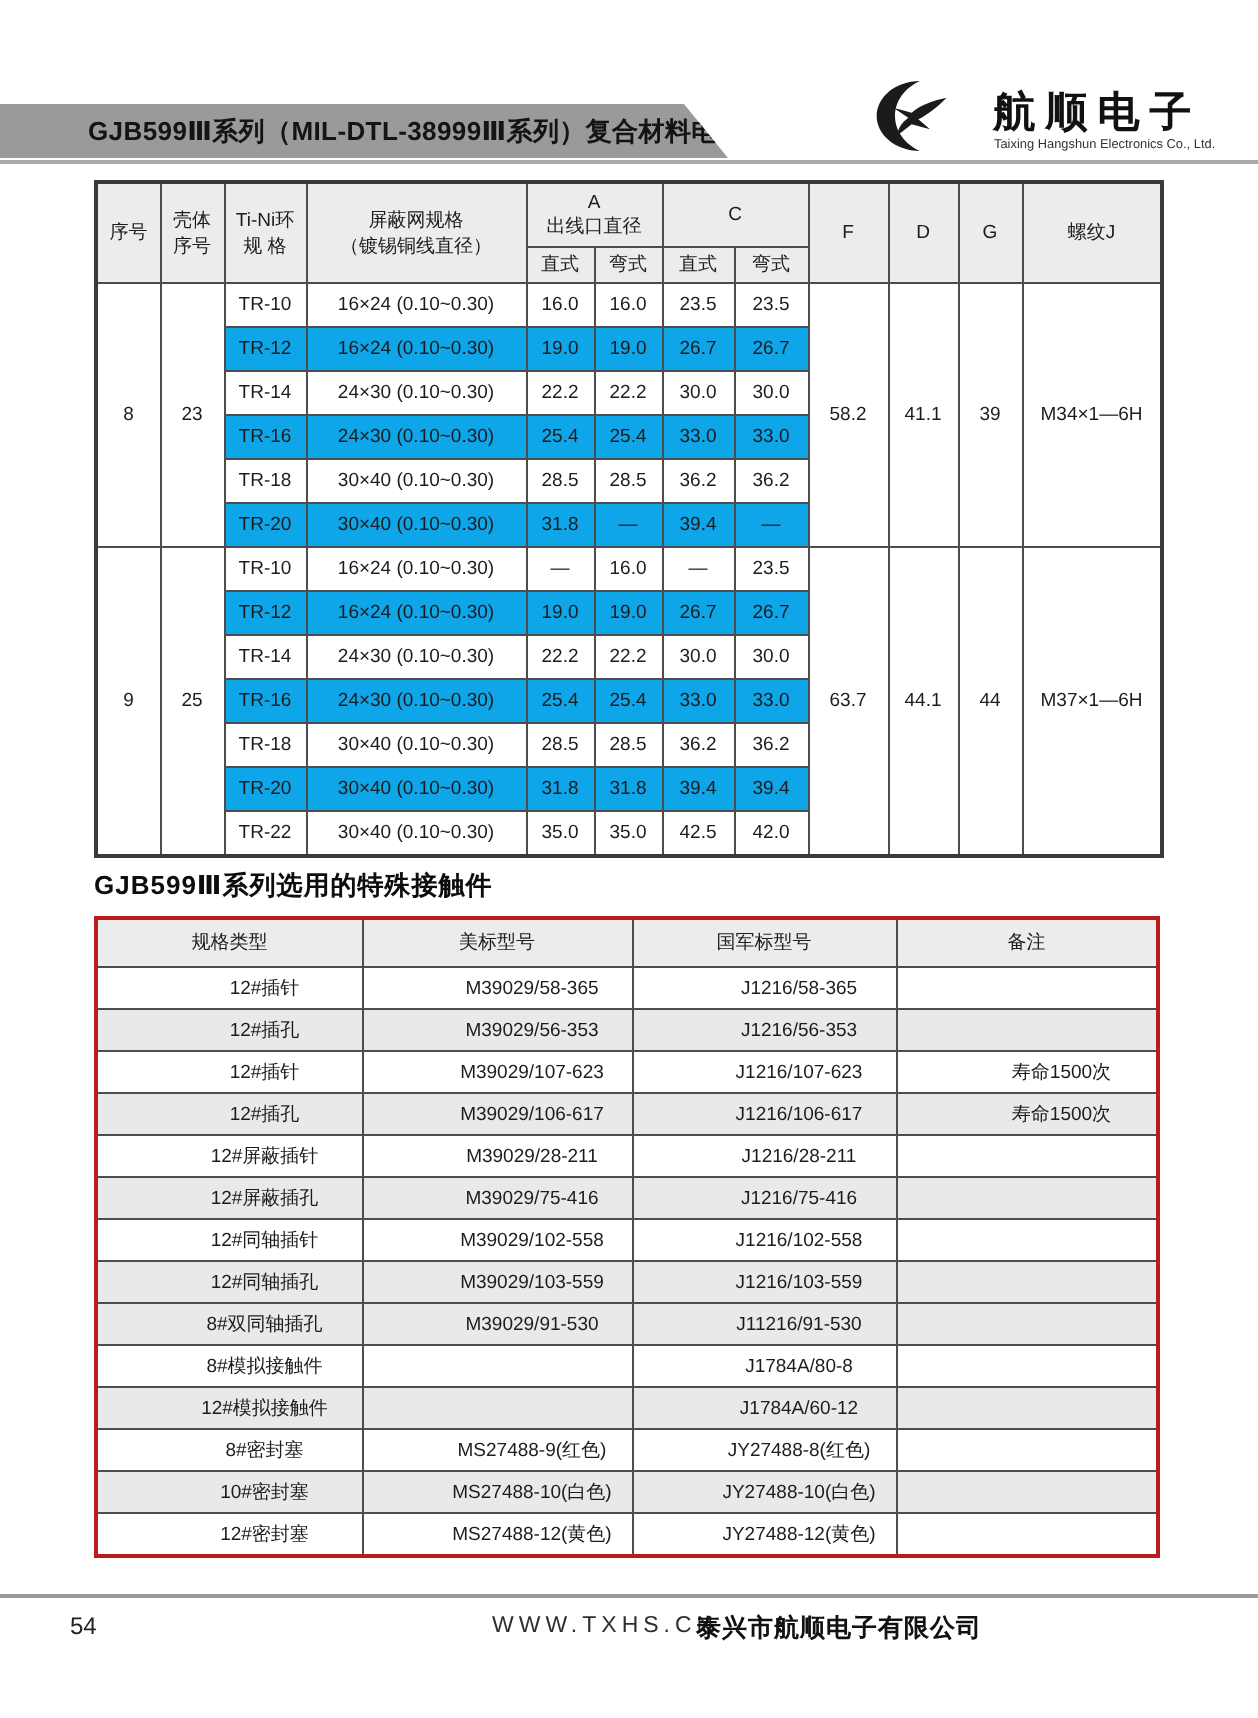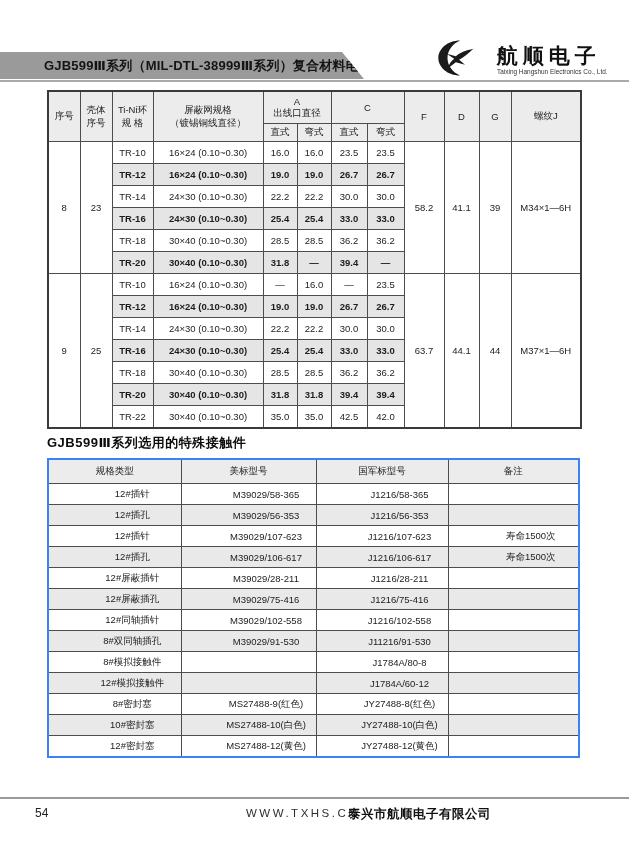--- a/index.html
+++ b/index.html
@@ -24,24 +24,24 @@
   
   table{border-collapse:collapse;table-layout:fixed;}
   #spec-table{position:absolute;left:47px;top:90px;width:533px;border:2px solid #3a3a3a;}
   #spec-table th,#spec-table td{
     border:1px solid #4d4d4d;text-align:center;vertical-align:middle;padding:0 1px;
     font-size:9.5px;font-weight:normal;color:#1c1c1c;overflow:hidden;white-space:nowrap;
   }
   #spec-table thead tr:first-child th{height:31px;background:#ececec;}
   #spec-table thead tr:last-child th{height:17px;background:#ececec;}
   #spec-table tbody td{height:21px;background:#ffffff;}
-  #spec-table tbody tr.alt td{background:#e5e5e5;font-weight:bold;}
+  #spec-table tbody tr.alt td{background:#0ea5e9;}
   #spec-table tbody td.span-cell{background:#ffffff;}
   #contacts-title{position:absolute;left:47px;top:434px;font-size:13px;font-weight:bold;color:#0d0d0d;letter-spacing:.5px;}
-  #contacts-table{position:absolute;left:47px;top:458px;width:531px;border:2px solid #3b82f6;}
+  #contacts-table{position:absolute;left:47px;top:458px;width:531px;border:2px solid #b91c1c;}
   #contacts-table th,#contacts-table td{
     border:1px solid #4d4d4d;text-align:center;vertical-align:middle;padding:0 2px;
     font-size:9.5px;font-weight:normal;color:#1c1c1c;white-space:nowrap;overflow:hidden;
   }
   #contacts-table th{height:23px;background:#ececec;}
   #contacts-table td{height:20px;background:#ffffff;padding-left:37px;}
   #contacts-table tr.alt td{background:#e9e9e9;}
   
   #footer-rule{position:absolute;left:0;top:797px;width:629px;height:2px;background:#9b9b9b;}
   #footer-page{position:absolute;left:35px;top:806px;font-size:12px;color:#222;}
@@ -279,20 +279,26 @@
           <td>J1216/75-416</td>
           <td></td>
         </tr>
         <tr>
           <td>12#同轴插针</td>
           <td>M39029/102-558</td>
           <td>J1216/102-558</td>
           <td></td>
         </tr>
         <tr class="alt">
+          <td>12#同轴插孔</td>
+          <td>M39029/103-559</td>
+          <td>J1216/103-559</td>
+          <td></td>
+        </tr>
+        <tr class="alt">
           <td>8#双同轴插孔</td>
           <td>M39029/91-530</td>
           <td>J11216/91-530</td>
           <td></td>
         </tr>
         <tr>
           <td>8#模拟接触件</td>
           <td></td>
           <td>J1784A/80-8</td>
           <td></td>

